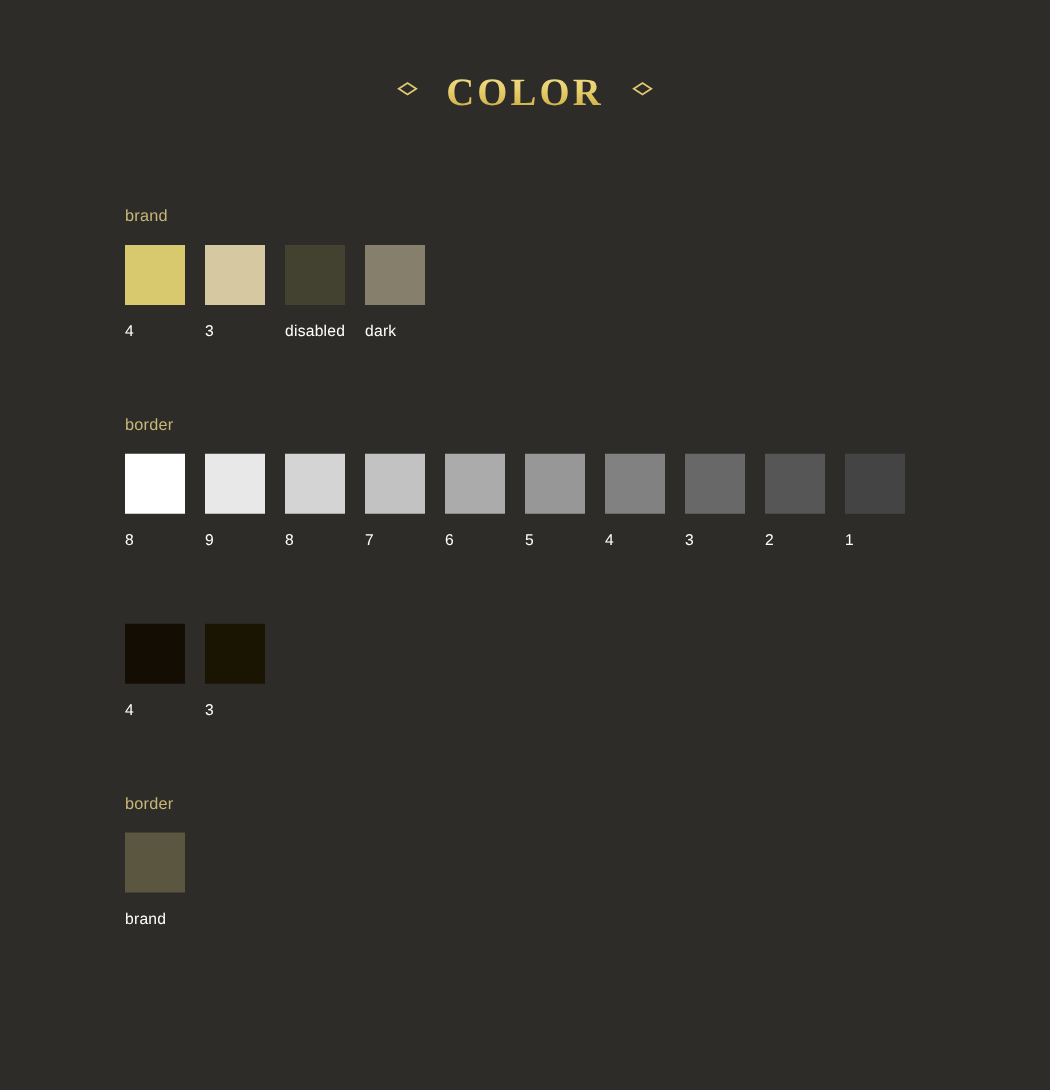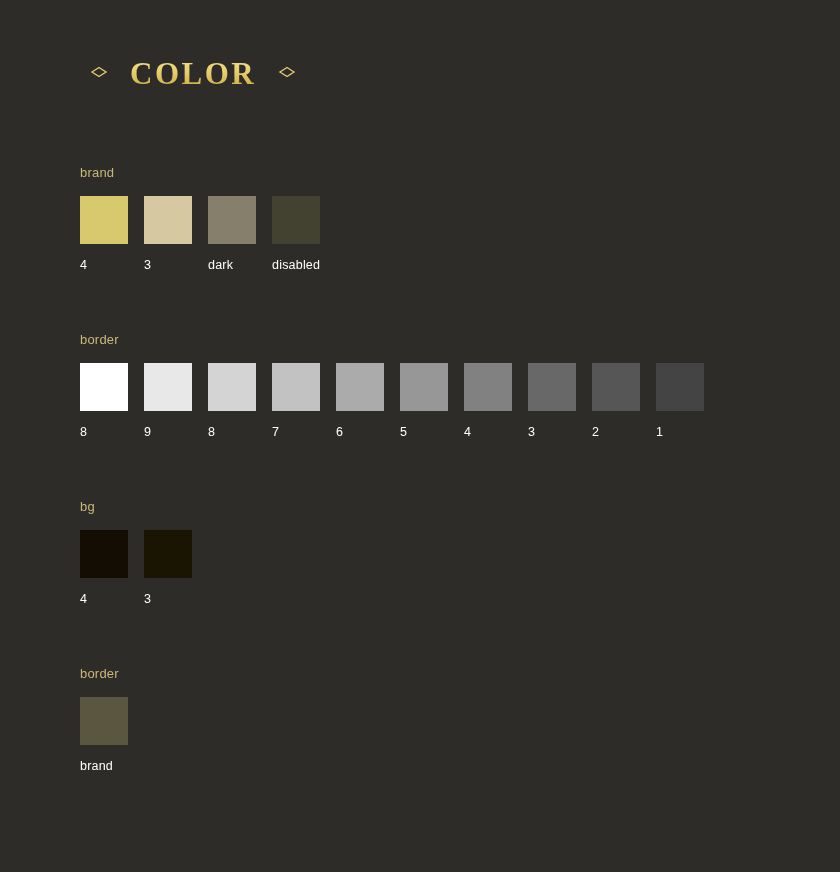--- a/index.html
+++ b/index.html
@@ -18,20 +18,21 @@
     position: relative;
     width: 840px;
     height: 872px;
     box-sizing: border-box;
   }
 
   
   .title-row {
     display: flex;
     align-items: center;
+    justify-content: center;
     gap: 18px;
     padding-top: 58px;
   }
 
   .title-text {
     font-family: "Liberation Serif", serif;
     font-size: 31px;
     letter-spacing: 2.5px;
     font-weight: 700;
     background: linear-gradient(180deg, #f3e08a 0%, #e8cf6e 45%, #c9a93f 100%);
@@ -42,21 +43,21 @@
     line-height: 1;
     padding: 0 4px;
   }
 
   .orn {
     display: block;
   }
 
   
   .sections {
-    padding-left: 80px;
+    padding-left: 100px;
     padding-top: 76px;
   }
 
   .section {
     margin-bottom: 12px;
   }
 
   .section-label {
     color: #c8b877;
     font-size: 13px;
@@ -134,27 +135,27 @@
       <div class="swatch-row">
         <div class="swatch-item">
           <div class="swatch-box" style="background: rgb(217, 201, 110);"></div>
           <div class="swatch-label">4</div>
         </div>
         <div class="swatch-item">
           <div class="swatch-box" style="background: rgb(214, 201, 162);"></div>
           <div class="swatch-label">3</div>
         </div>
         <div class="swatch-item">
+          <div class="swatch-box" style="background: rgb(67, 65, 47);"></div>
+          <div class="swatch-label">disabled</div>
+        </div>
+        <div class="swatch-item">
           <div class="swatch-box" style="background: rgb(133, 127, 107);"></div>
           <div class="swatch-label">dark</div>
         </div>
-        <div class="swatch-item">
-          <div class="swatch-box" style="background: rgb(67, 65, 47);"></div>
-          <div class="swatch-label">disabled</div>
-        </div>
       </div>
     </div>
 
     <div class="sec-gap-brand"></div>
 
     <div class="section">
       <div class="section-label">border</div>
       <div class="swatch-row">
         <div class="swatch-item">
           <div class="swatch-box" style="background: rgb(255, 255, 255);"></div>
@@ -195,21 +196,20 @@
         <div class="swatch-item">
           <div class="swatch-box" style="background: rgb(68, 68, 68);"></div>
           <div class="swatch-label">1</div>
         </div>
       </div>
     </div>
 
     <div class="sec-gap-basic"></div>
 
     <div class="section">
-      <div class="section-label">bg</div>
       <div class="swatch-row">
         <div class="swatch-item">
           <div class="swatch-box" style="background: rgb(20, 13, 4);"></div>
           <div class="swatch-label">4</div>
         </div>
         <div class="swatch-item">
           <div class="swatch-box" style="background: rgb(26, 20, 3);"></div>
           <div class="swatch-label">3</div>
         </div>
       </div>

